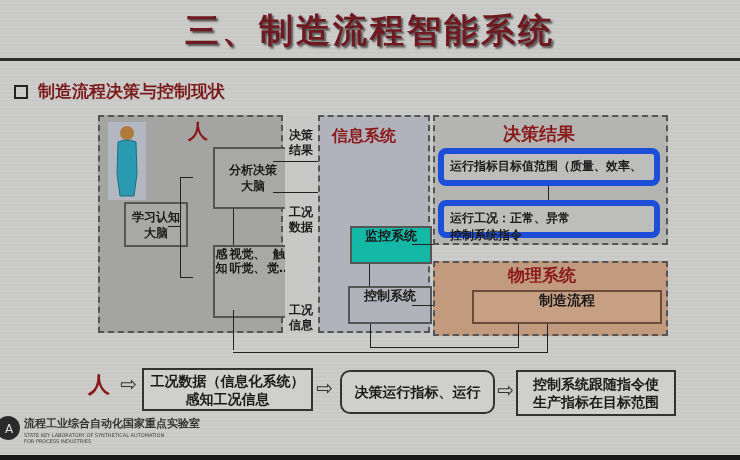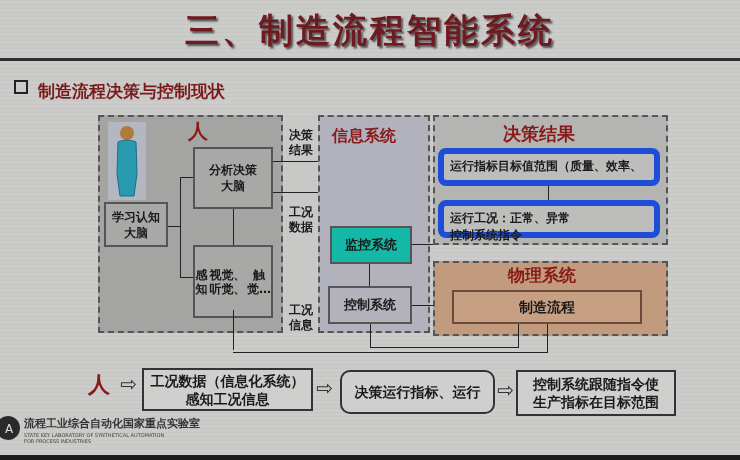--- a/index.html
+++ b/index.html
@@ -3,30 +3,30 @@
 <meta charset="utf-8">
 <style>
   html,body{margin:0;padding:0;}
   body{width:740px;height:460px;overflow:hidden;position:relative;
     background:repeating-linear-gradient(0deg,#c9c9c7 0px,#cfcfcd 2px,#c4c4c2 3px,#cbcbc9 4px);
     font-family:"DejaVu Sans","Liberation Sans",sans-serif;color:#1a1a1a;}
   .abs{position:absolute;}
   .title{left:0;top:8px;width:740px;text-align:center;font-size:34px;font-weight:bold;color:#6e1a20;letter-spacing:3px;
     text-shadow:2px 2px 2px #555;}
   .rule{left:0;top:58px;width:740px;height:3px;background:#2e2e2e;}
-  .subhead{left:14px;top:80px;font-size:17px;font-weight:bold;color:#7a1a1a;display:flex;align-items:flex-start;gap:10px;}
+  .subhead{left:14px;top:80px;font-size:17px;font-weight:bold;color:#7a1a1a;display:flex;align-items:center;gap:10px;}
   .sq{width:10px;height:10px;border:2px solid #222;background:transparent;display:inline-block;}
   .dash{border:2px dashed #555;box-sizing:border-box;}
   .human{left:98px;top:115px;width:185px;height:218px;background:#a4a4a2;}
   .figure-bg{left:108px;top:122px;width:38px;height:78px;background:#b3b7c1;}
   .info{left:318px;top:115px;width:112px;height:218px;background:#b2b2bc;}
   .decision{left:433px;top:115px;width:235px;height:130px;background:#b4b4b2;}
   .physical{left:433px;top:261px;width:235px;height:75px;background:#c29a7e;}
   .strip{left:285px;top:115px;width:32px;height:218px;background:#c8c8c6;}
-  .box{border:2px solid #555;box-sizing:border-box;background:#a8a8a6;display:flex;align-items:center;justify-content:center;text-align:center;font-weight:bold;font-size:12px;line-height:16px;}
+  .box{border:2px solid #555;box-sizing:border-box;background:#a8a8a6;display:flex;justify-content:center;text-align:center;font-weight:bold;font-size:12px;line-height:16px;margin-left:20px;}
   .rbox{border:6px solid #1d4ed8;border-radius:8px;box-sizing:border-box;background:#bdbdbb;font-size:12px;font-weight:bold;padding:4px 6px;line-height:17px;}
   .lbl{font-weight:bold;font-size:12px;line-height:15px;text-align:center;}
   .red{color:#8a1a1a;font-weight:bold;}
   .line{background:#222;}
   .bbox{border:2px solid #333;box-sizing:border-box;background:#cfcfcd;display:flex;align-items:center;justify-content:center;text-align:center;font-weight:bold;font-size:14px;line-height:18px;}
   .arrow-out{font-size:20px;color:#333;}
 </style>
 </head>
 <body>
 

